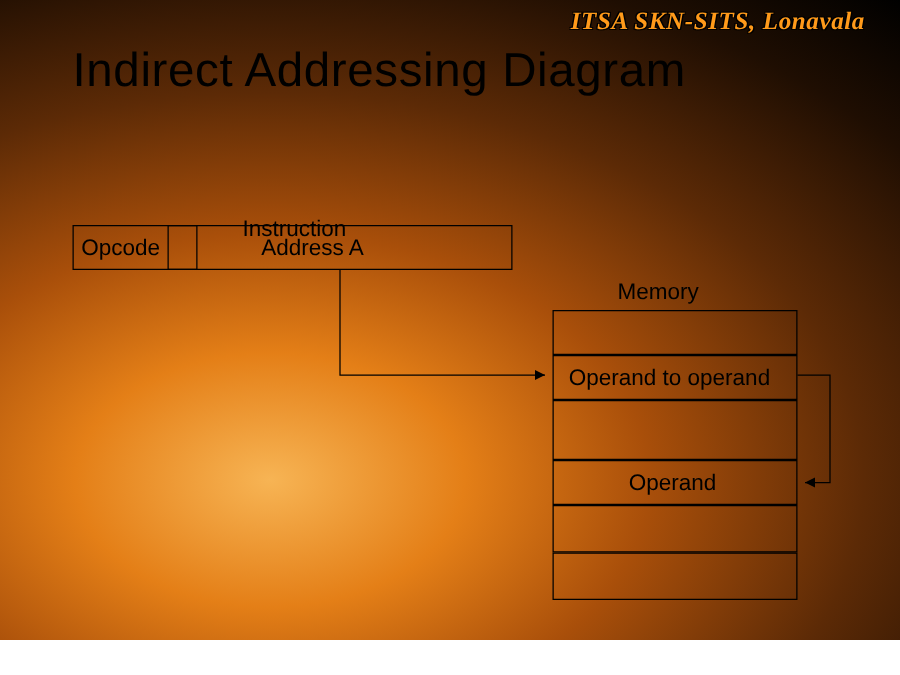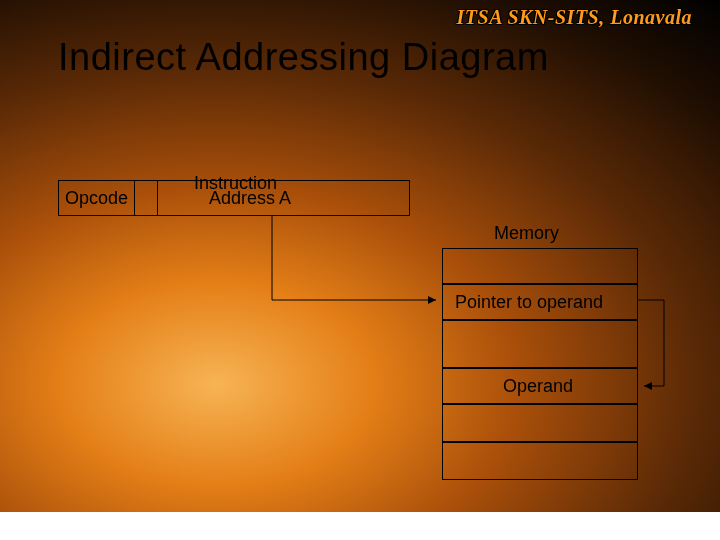--- a/index.html
+++ b/index.html
@@ -92,21 +92,21 @@
   </div>
 
   <div class="box" style="left:134px; top:180px; width:276px; height:36px;">
     <span style="left:74px; top:7px;">Address A</span>
   </div>
 
   <div class="label" style="left:494px; top:223px;">Memory</div>
 
   <div class="box" style="left:442px; top:248px; width:196px; height:36px;"></div>
   <div class="box" style="left:442px; top:284px; width:196px; height:36px;">
-    <span style="left:12px; top:7px;">Pointer to operand</span>
+    <span style="left:12px; top:7px;">Operand to operand</span>
   </div>
   <div class="box" style="left:442px; top:320px; width:196px; height:48px;"></div>
   <div class="box" style="left:442px; top:368px; width:196px; height:36px;">
     <span style="left:60px; top:7px;text-align:right;">Operand</span>
   </div>
   <div class="box" style="left:442px; top:404px; width:196px; height:38px;"></div>
   <div class="box" style="left:442px; top:442px; width:196px; height:38px;"></div>
 
   <svg>
     <polyline points="272,216 272,300 436,300"></polyline>

